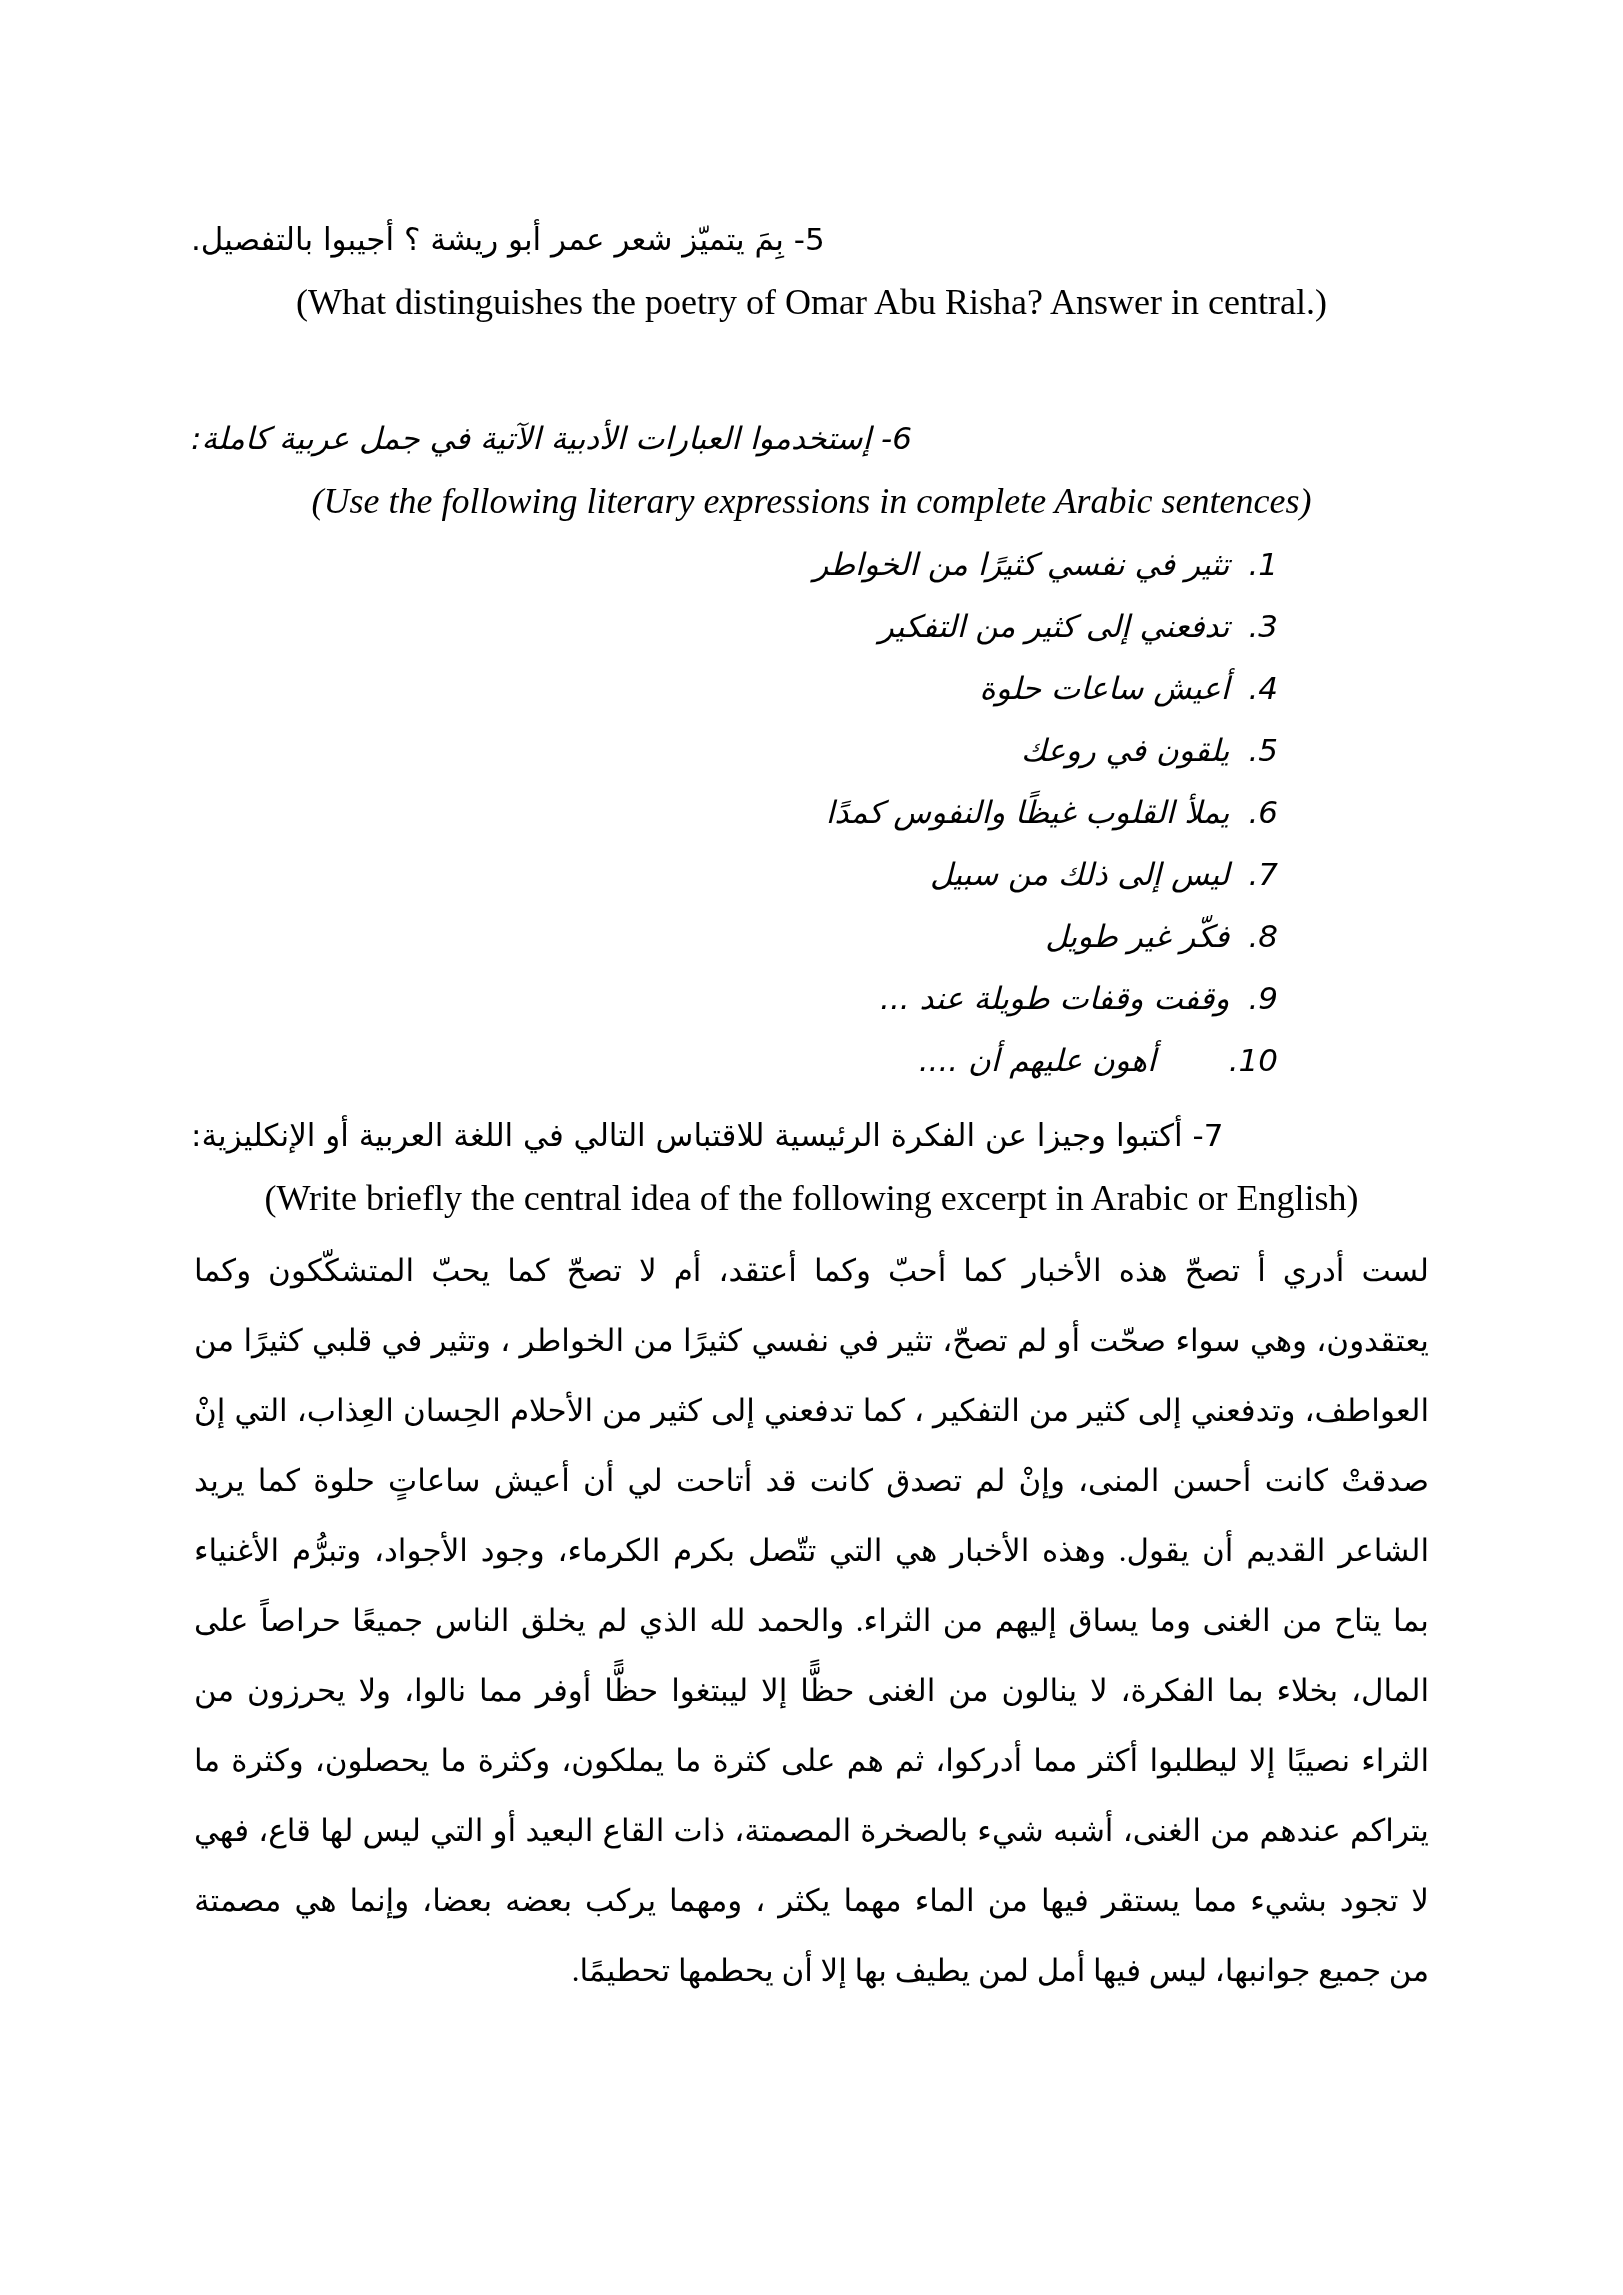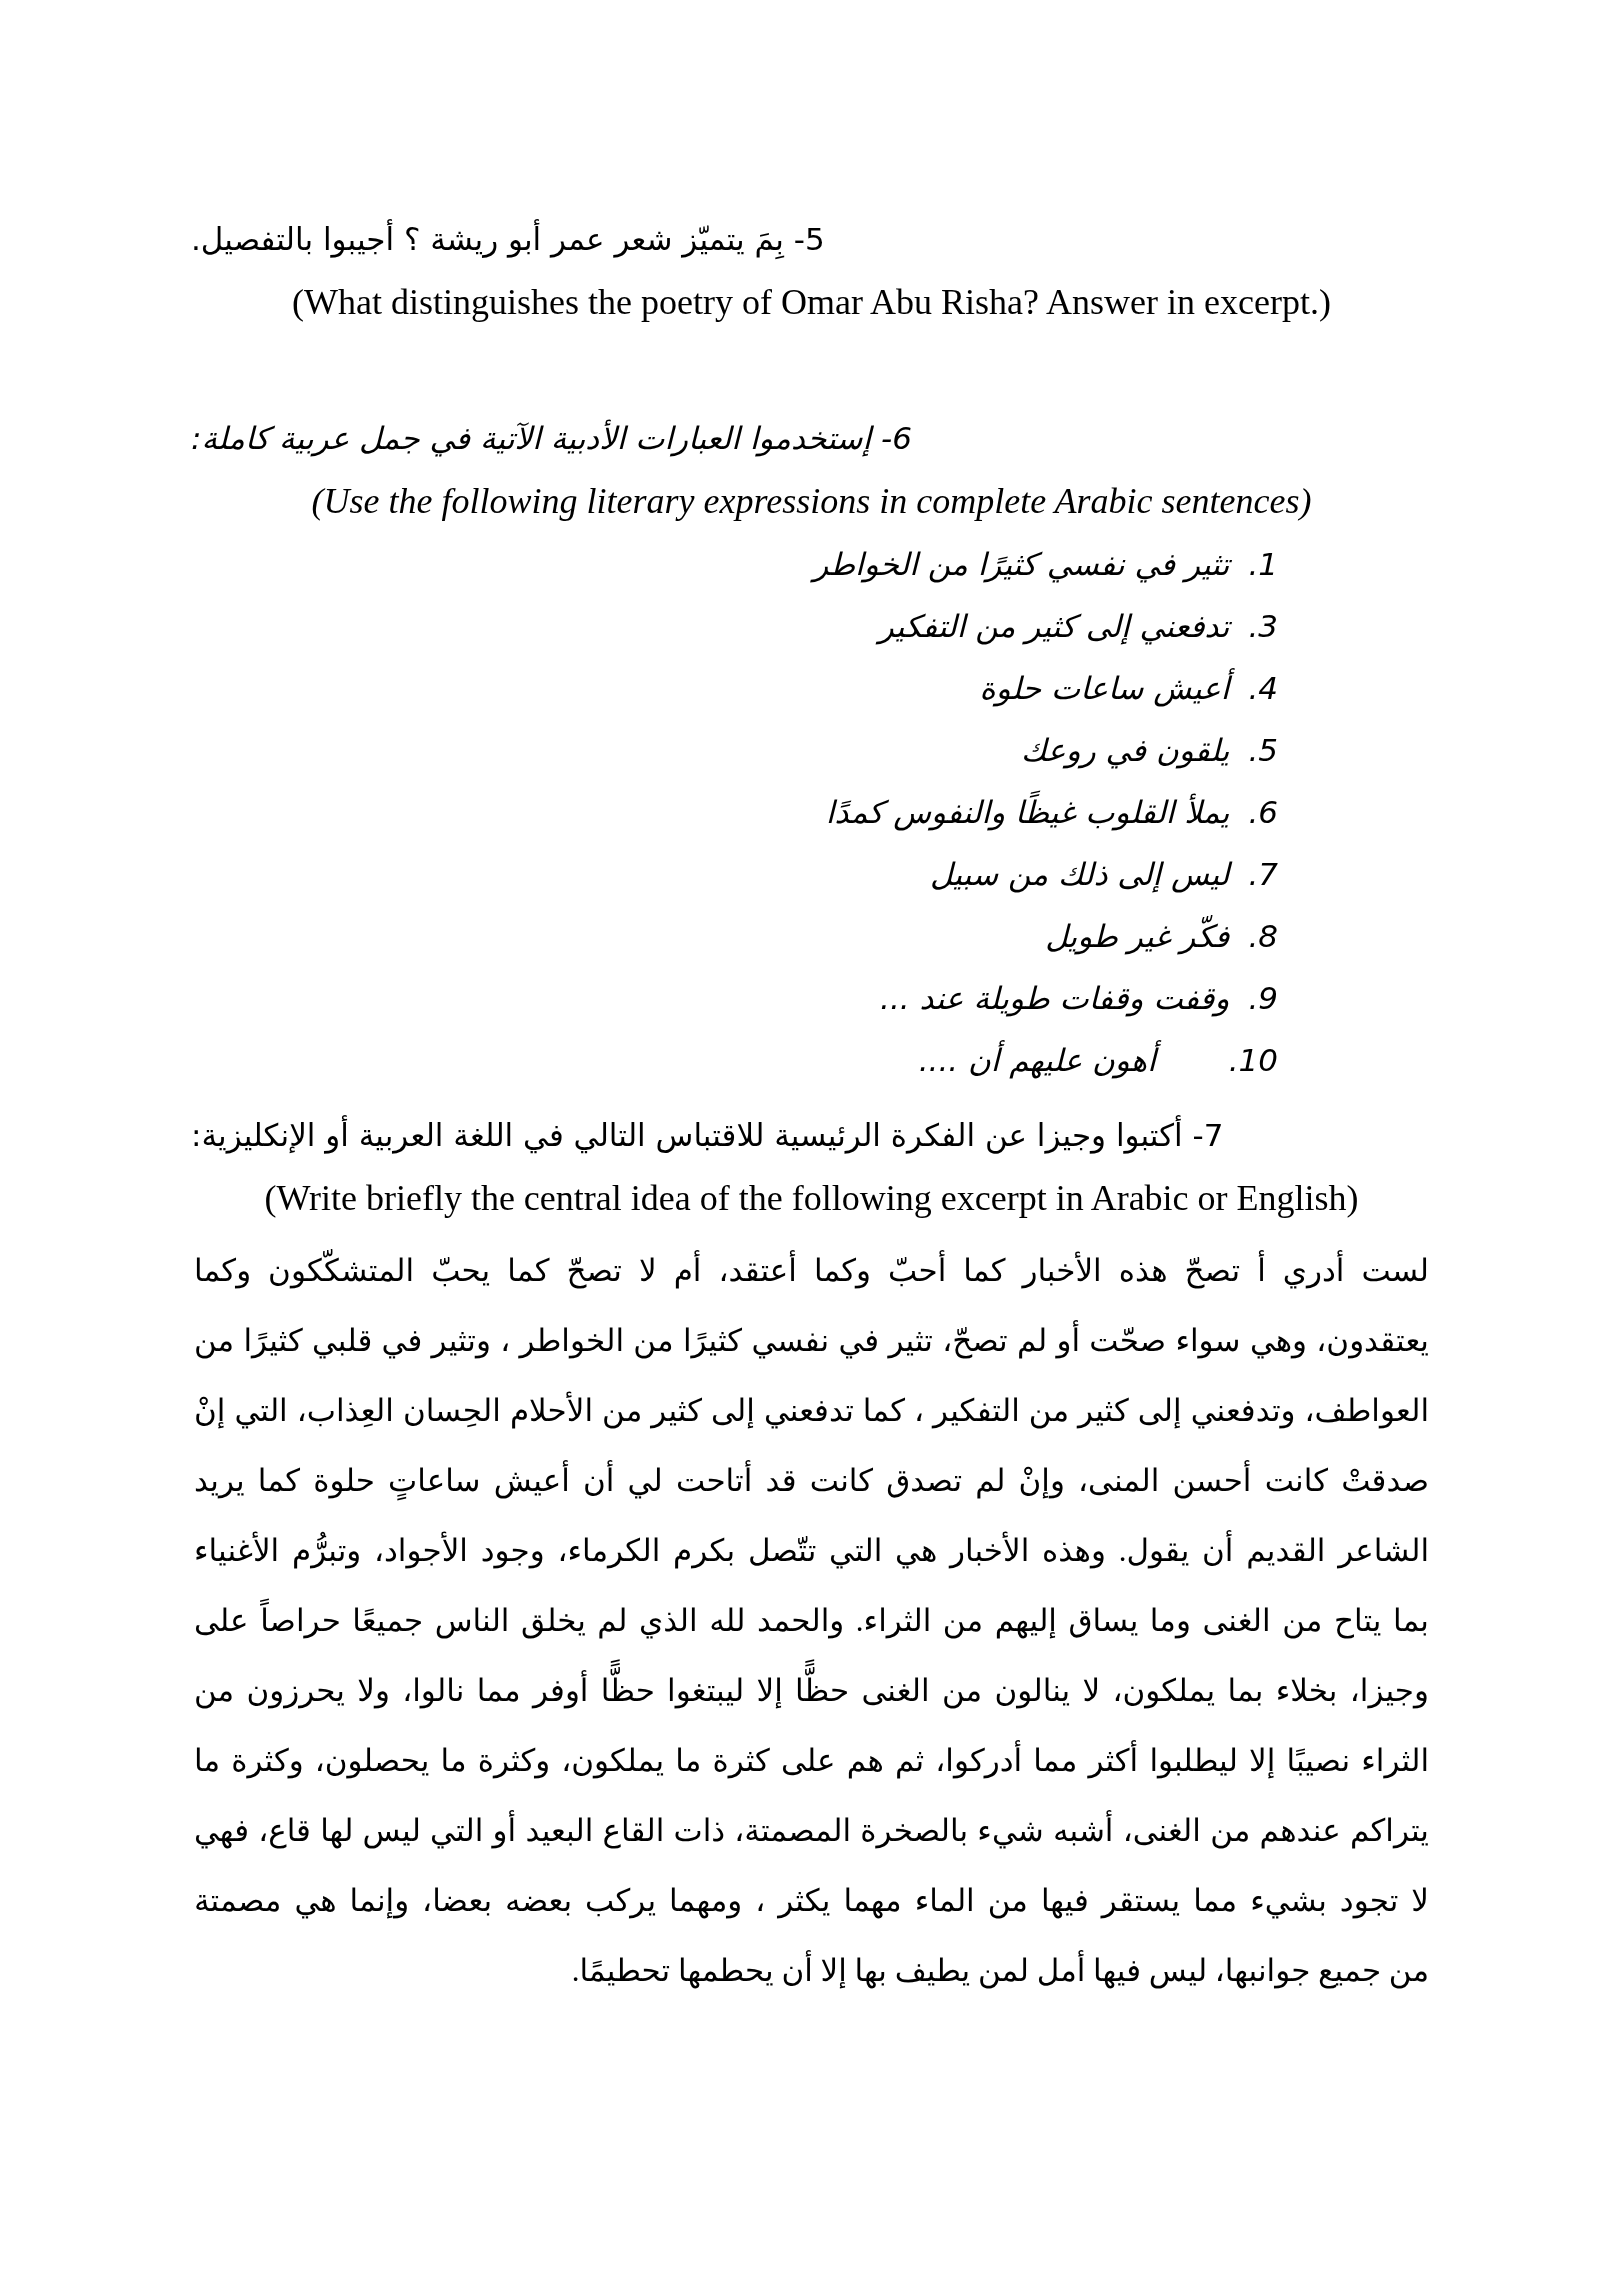--- a/index.html
+++ b/index.html
@@ -77,21 +77,21 @@
     text-align-last: right;
   }
 </style>
 </head>
 <body>
 
 <div class="page">
 
   <section class="q5-block">
     <p class="ar heading">5- بِمَ يتميّز شعر عمر أبو ريشة ؟ أجيبوا بالتفصيل.</p>
-    <p class="en">(What distinguishes the poetry of Omar Abu Risha? Answer in excerpt.)</p>
+    <p class="en">(What distinguishes the poetry of Omar Abu Risha? Answer in central.)</p>
   </section>
 
   <section class="q6-block">
     <p class="ar heading">6- إستخدموا العبارات الأدبية الآتية في جمل عربية كاملة:</p>
     <p class="en">(Use the following literary expressions in complete Arabic sentences)</p>
 
     <div class="expr-list">
       <div class="expr-item">
         <span class="num">1.</span>
         <span class="txt">تثير في نفسي كثيرًا من الخواطر</span>
@@ -135,21 +135,21 @@
     <p class="ar heading">7- أكتبوا وجيزا عن الفكرة الرئيسية للاقتباس التالي في اللغة العربية أو الإنكليزية:</p>
     <p class="en">(Write briefly the central idea of the following excerpt in Arabic or English)</p>
 
     <div class="excerpt">
       <p class="excerpt-line">لست أدري أ تصحّ هذه الأخبار كما أحبّ وكما أعتقد، أم لا تصحّ كما يحبّ المتشكّكون وكما</p>
       <p class="excerpt-line">يعتقدون، وهي سواء صحّت أو لم تصحّ، تثير في نفسي كثيرًا من الخواطر ، وتثير في قلبي كثيرًا من</p>
       <p class="excerpt-line">العواطف، وتدفعني إلى كثير من التفكير ، كما تدفعني إلى كثير من الأحلام الحِسان العِذاب، التي إنْ</p>
       <p class="excerpt-line">صدقتْ كانت أحسن المنى، وإنْ لم تصدق كانت قد أتاحت لي أن أعيش ساعاتٍ حلوة كما يريد</p>
       <p class="excerpt-line">الشاعر القديم أن يقول. وهذه الأخبار هي التي تتّصل بكرم الكرماء، وجود الأجواد، وتبرُّم الأغنياء</p>
       <p class="excerpt-line">بما يتاح من الغنى وما يساق إليهم من الثراء. والحمد لله الذي لم يخلق الناس جميعًا حراصاً على</p>
-      <p class="excerpt-line">وجيزا، بخلاء بما يملكون، لا ينالون من الغنى حظًّا إلا ليبتغوا حظًّا أوفر مما نالوا، ولا يحرزون من</p>
+      <p class="excerpt-line">المال، بخلاء بما الفكرة، لا ينالون من الغنى حظًّا إلا ليبتغوا حظًّا أوفر مما نالوا، ولا يحرزون من</p>
       <p class="excerpt-line">الثراء نصيبًا إلا ليطلبوا أكثر مما أدركوا، ثم هم على كثرة ما يملكون، وكثرة ما يحصلون، وكثرة ما</p>
       <p class="excerpt-line">يتراكم عندهم من الغنى، أشبه شيء بالصخرة المصمتة، ذات القاع البعيد أو التي ليس لها قاع، فهي</p>
       <p class="excerpt-line">لا تجود بشيء مما يستقر فيها من الماء مهما يكثر ، ومهما يركب بعضه بعضا، وإنما هي مصمتة</p>
       <p class="excerpt-line">من جميع جوانبها، ليس فيها أمل لمن يطيف بها إلا أن يحطمها تحطيمًا.</p>
     </div>
   </section>
 
 </div>
 
 

